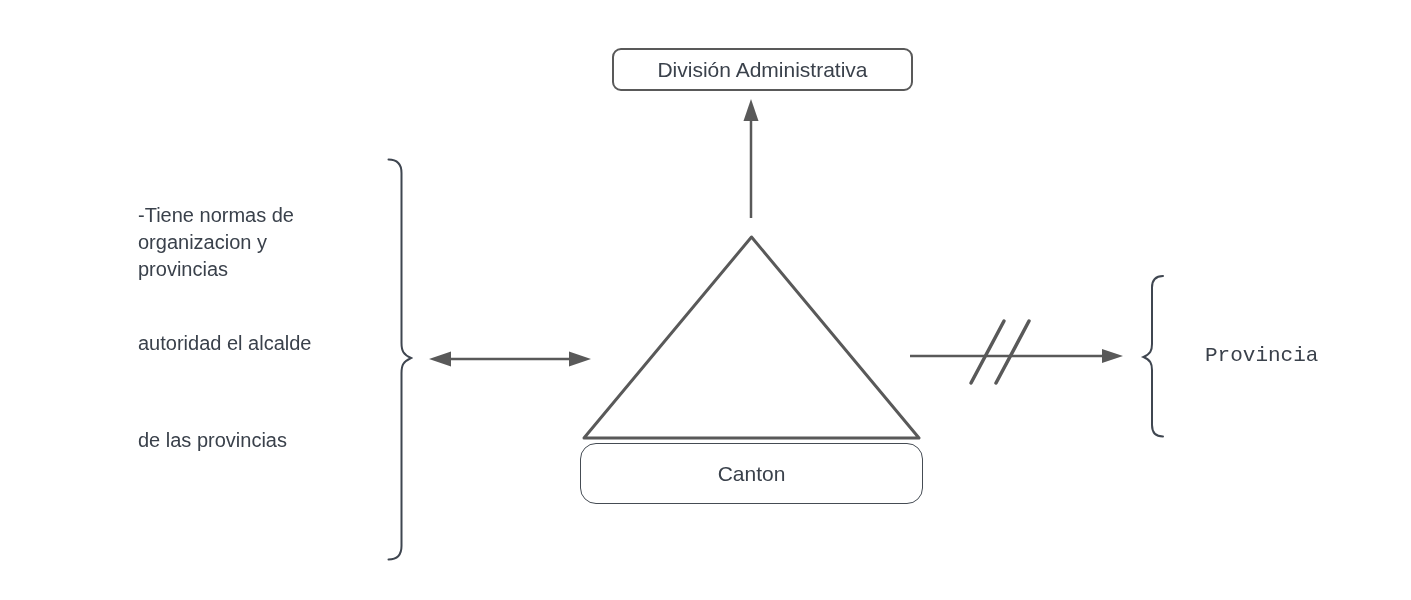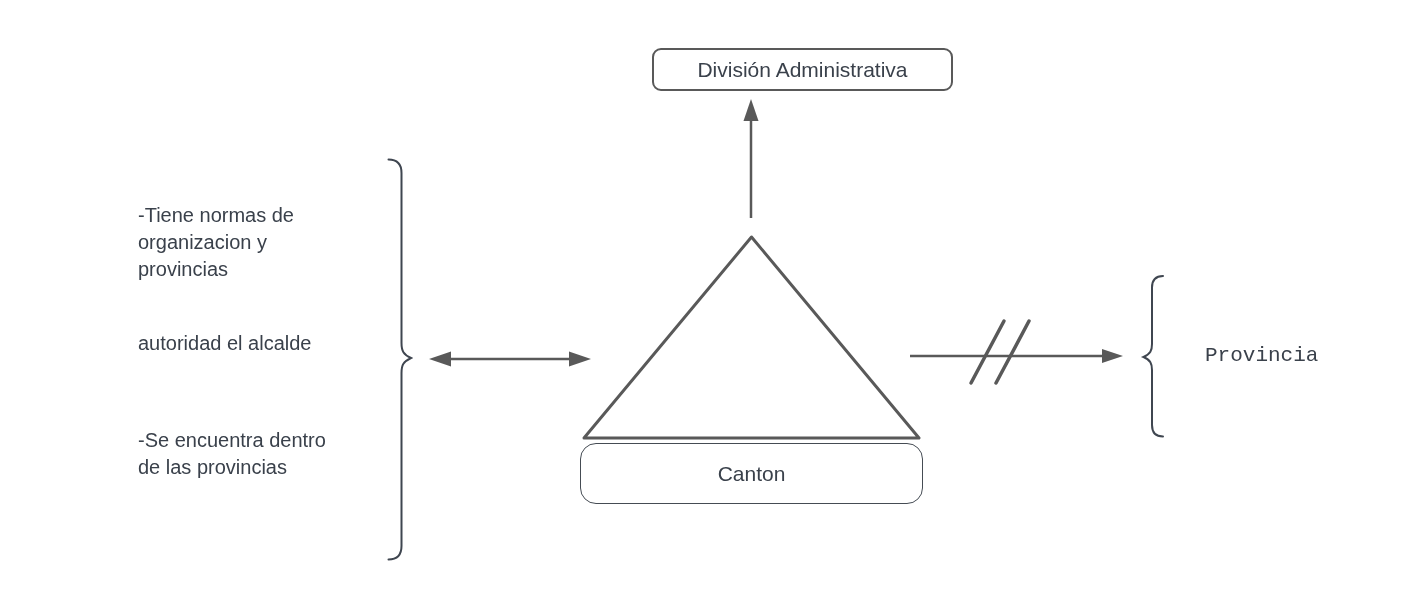--- a/index.html
+++ b/index.html
@@ -25,21 +25,20 @@
     align-items: center;
     justify-content: center;
     text-align: center;
   }
   .title-box {
     left: 612px; top: 48px;
     width: 301px; height: 43px;
     border: 2.5px solid #595959;
     border-radius: 9px;
     font-size: 21px;
-    margin-left: 40px;
   }
   .canton-box {
     left: 580px; top: 443px;
     width: 343px; height: 61px;
     border: 1.5px solid #454c54;
     border-radius: 16px;
     font-size: 21px;
   }
   .note {
     position: absolute;
@@ -108,19 +107,18 @@
 
   <div class="note note-1">
     <div>-Tiene normas de</div>
     <div>organizacion y</div>
     <div>provincias</div>
   </div>
   <div class="note note-2">
     <div>autoridad el alcalde</div>
   </div>
   <div class="note note-3">
-    <div>-Se encuentra dentro</div>
     <div>de las provincias</div>
   </div>
 
   <div class="provincia">Provincia</div>
 
 </div>
 
 </body></html>

